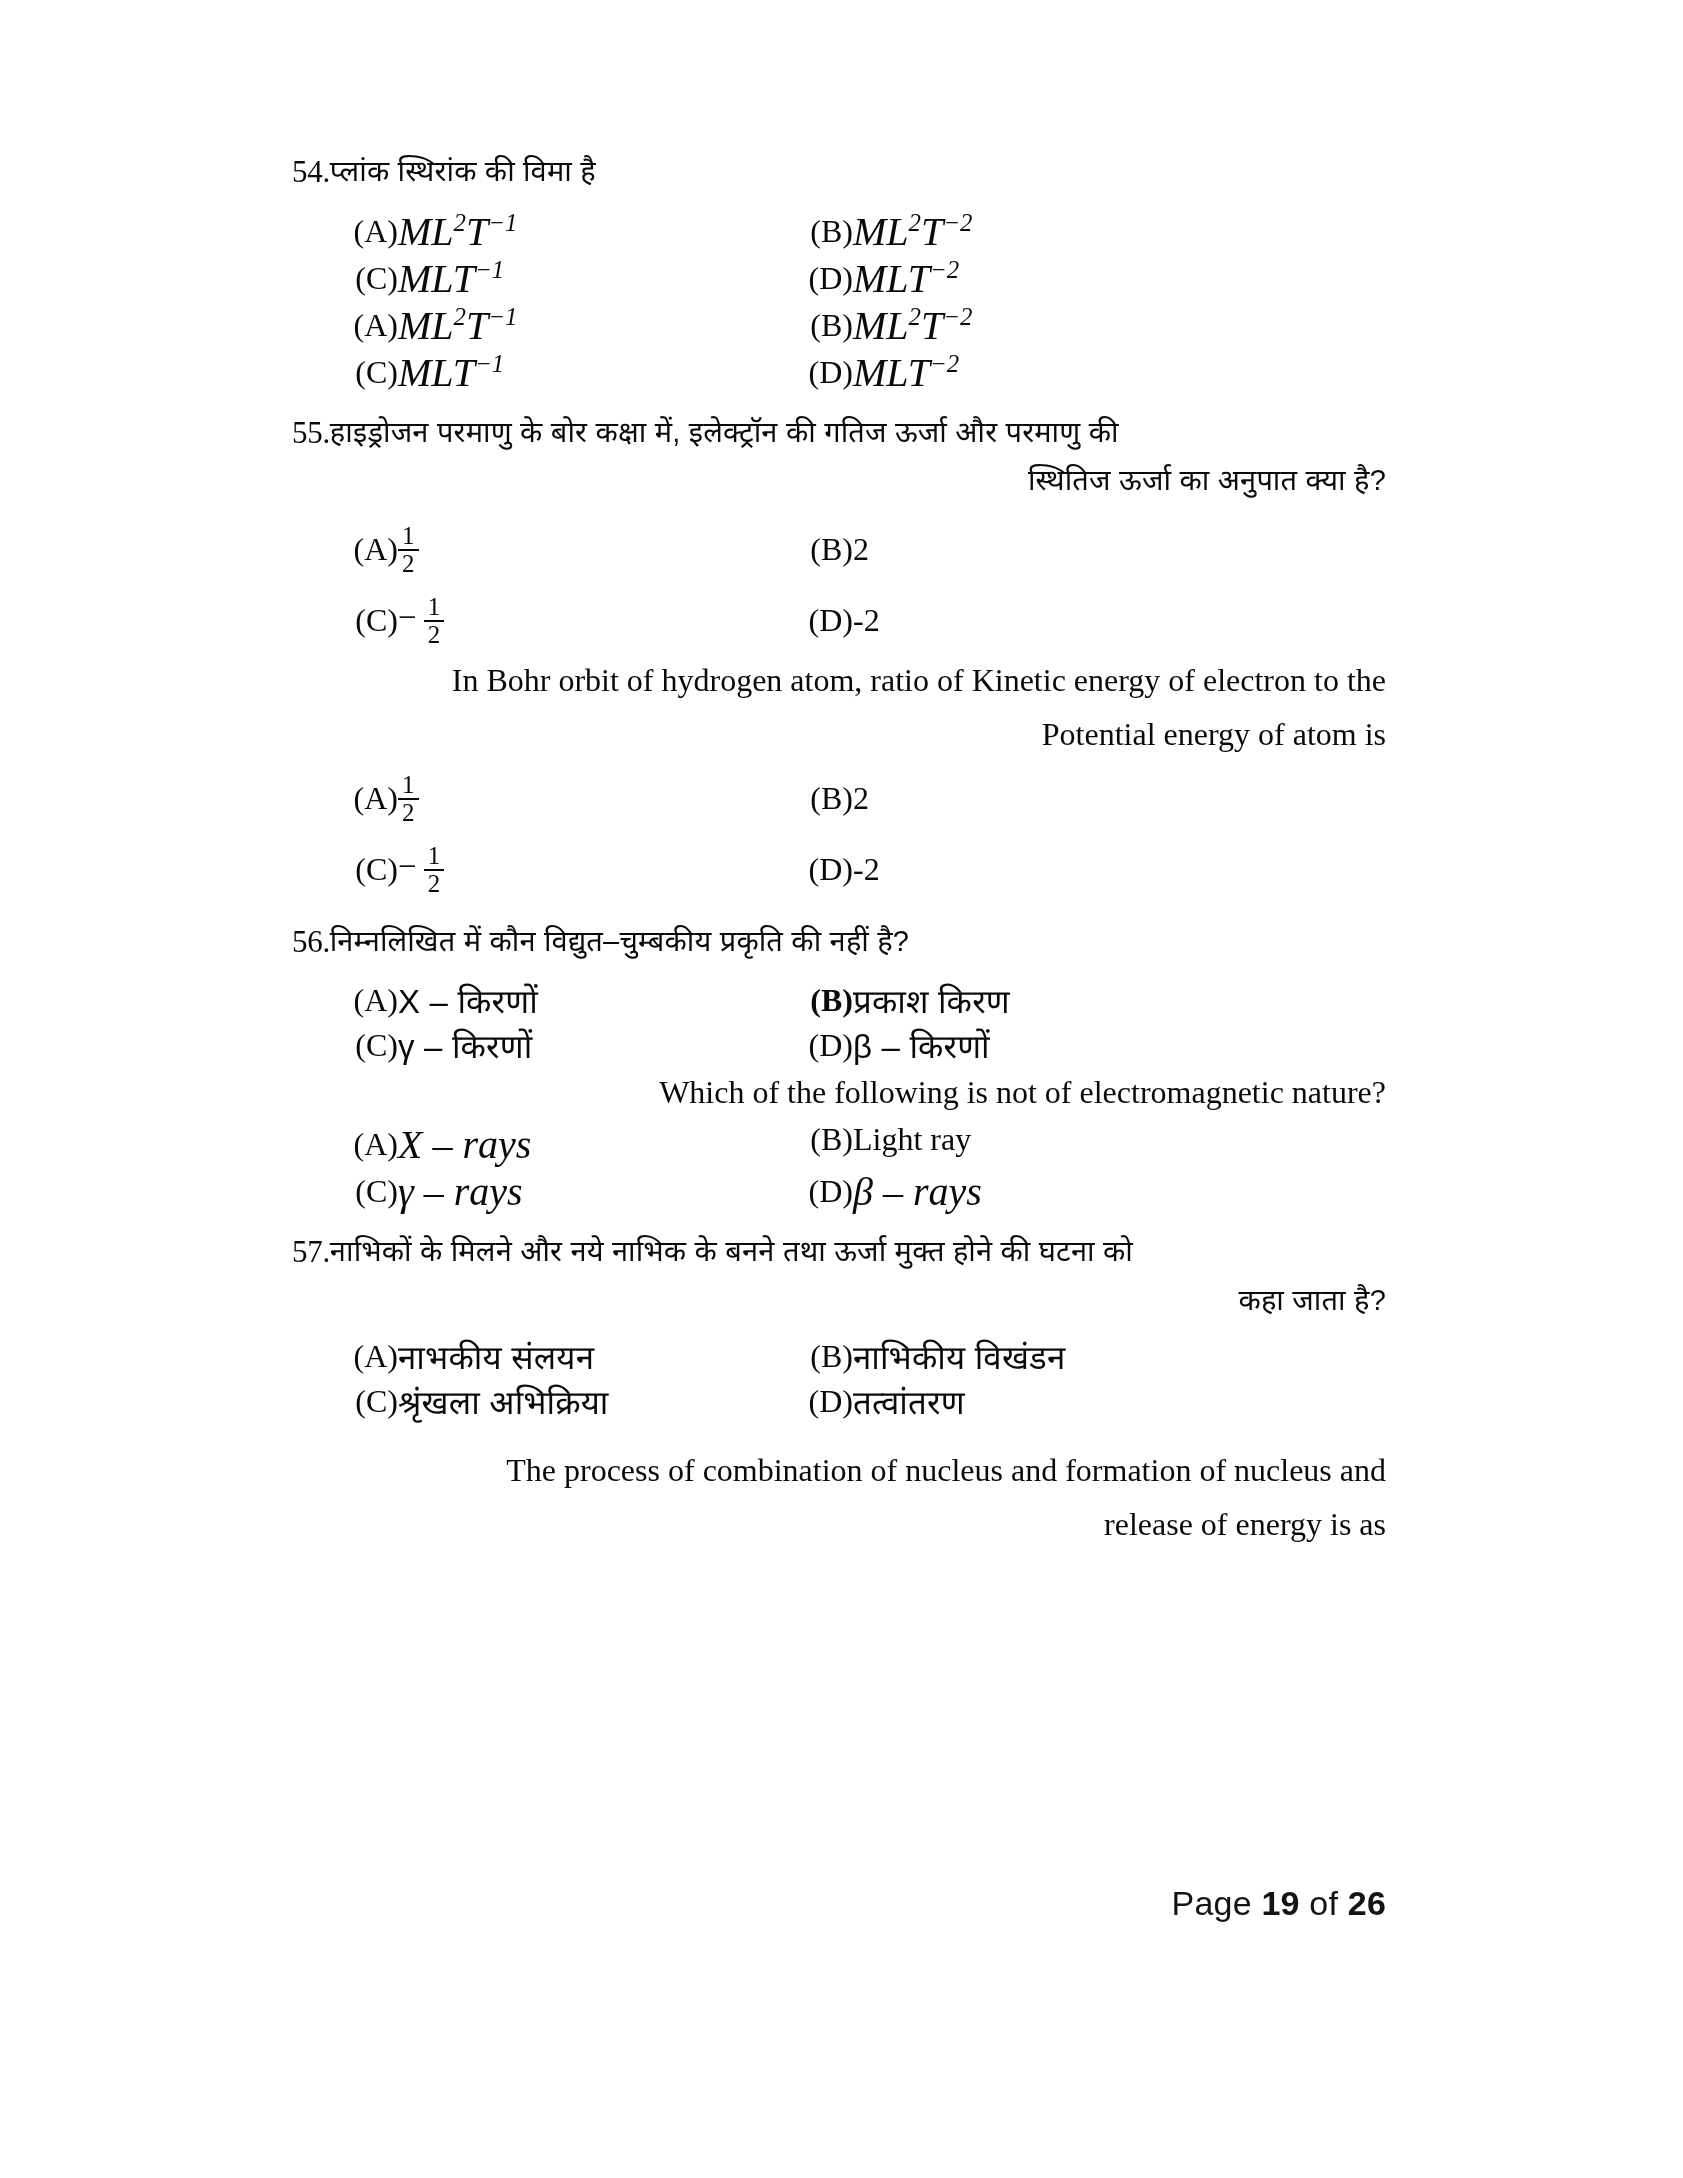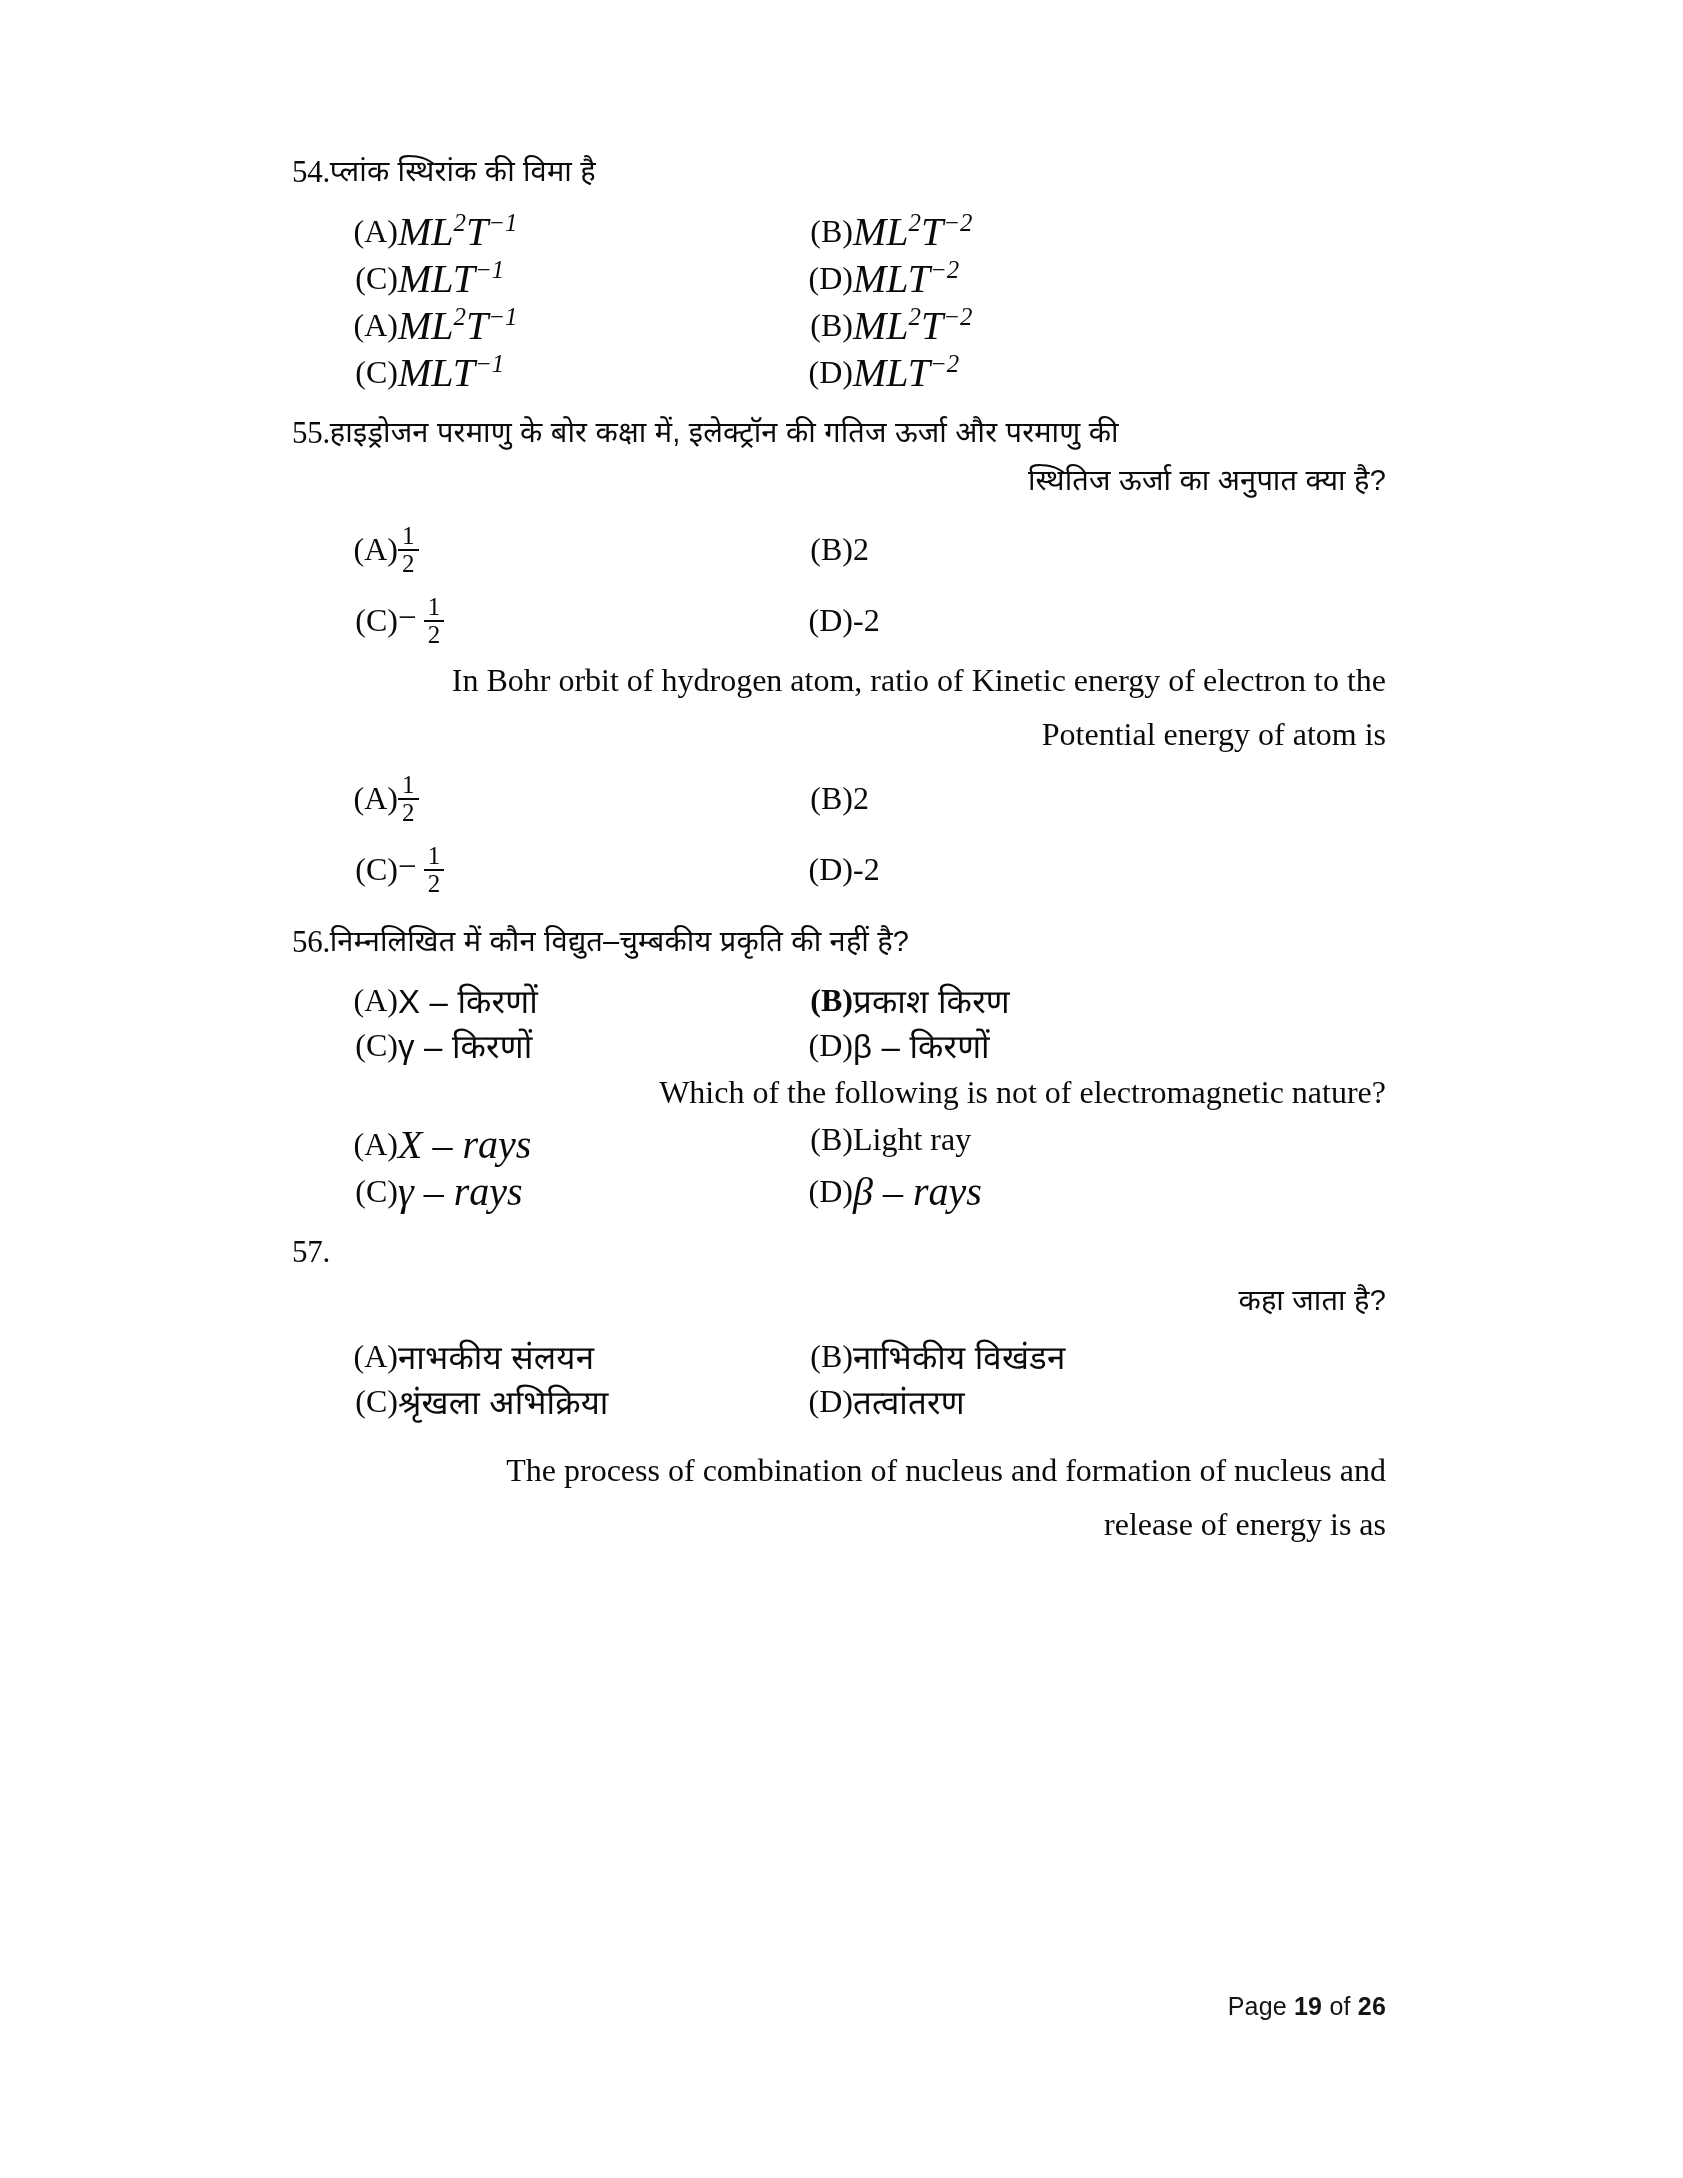--- a/index.html
+++ b/index.html
@@ -127,23 +127,23 @@
     font-style: normal;
   }
 
   .spacer-sm { height: 10px; }
   .spacer-md { height: 22px; }
 
   
   .footer {
     position: absolute;
     right: 297px;
-    top: 1992px;
+    top: 1884px;
     font-family: "Liberation Sans", "DejaVu Sans", sans-serif;
-    font-size: 25px;
+    font-size: 34px;
     color: #141414;
     letter-spacing: 0.2px;
   }
   .footer b { font-weight: bold; }
 </style>
 </head>
 <body>
 
 <div class="page">
 
@@ -335,20 +335,21 @@
         <span class="opt-val math">β – rays</span>
       </div>
     </div>
   </div>
 
   <div class="spacer-sm"></div>
 
   <div class="q-block">
     <div class="q-line">
       <span class="q-num">57.</span>
+      <span class="q-text-hi">नाभिकों के मिलने और नये नाभिक के बनने तथा ऊर्जा मुक्त होने की घटना को</span>
     </div>
     <div class="q-cont-hi">कहा जाता है?</div>
 
     <div class="spacer-sm"></div>
 
     <div class="opt-row">
       <div class="opt-cell left">
         <span class="opt-key">(A)</span>
         <span class="opt-val hi">नाभकीय संलयन</span>
       </div>

